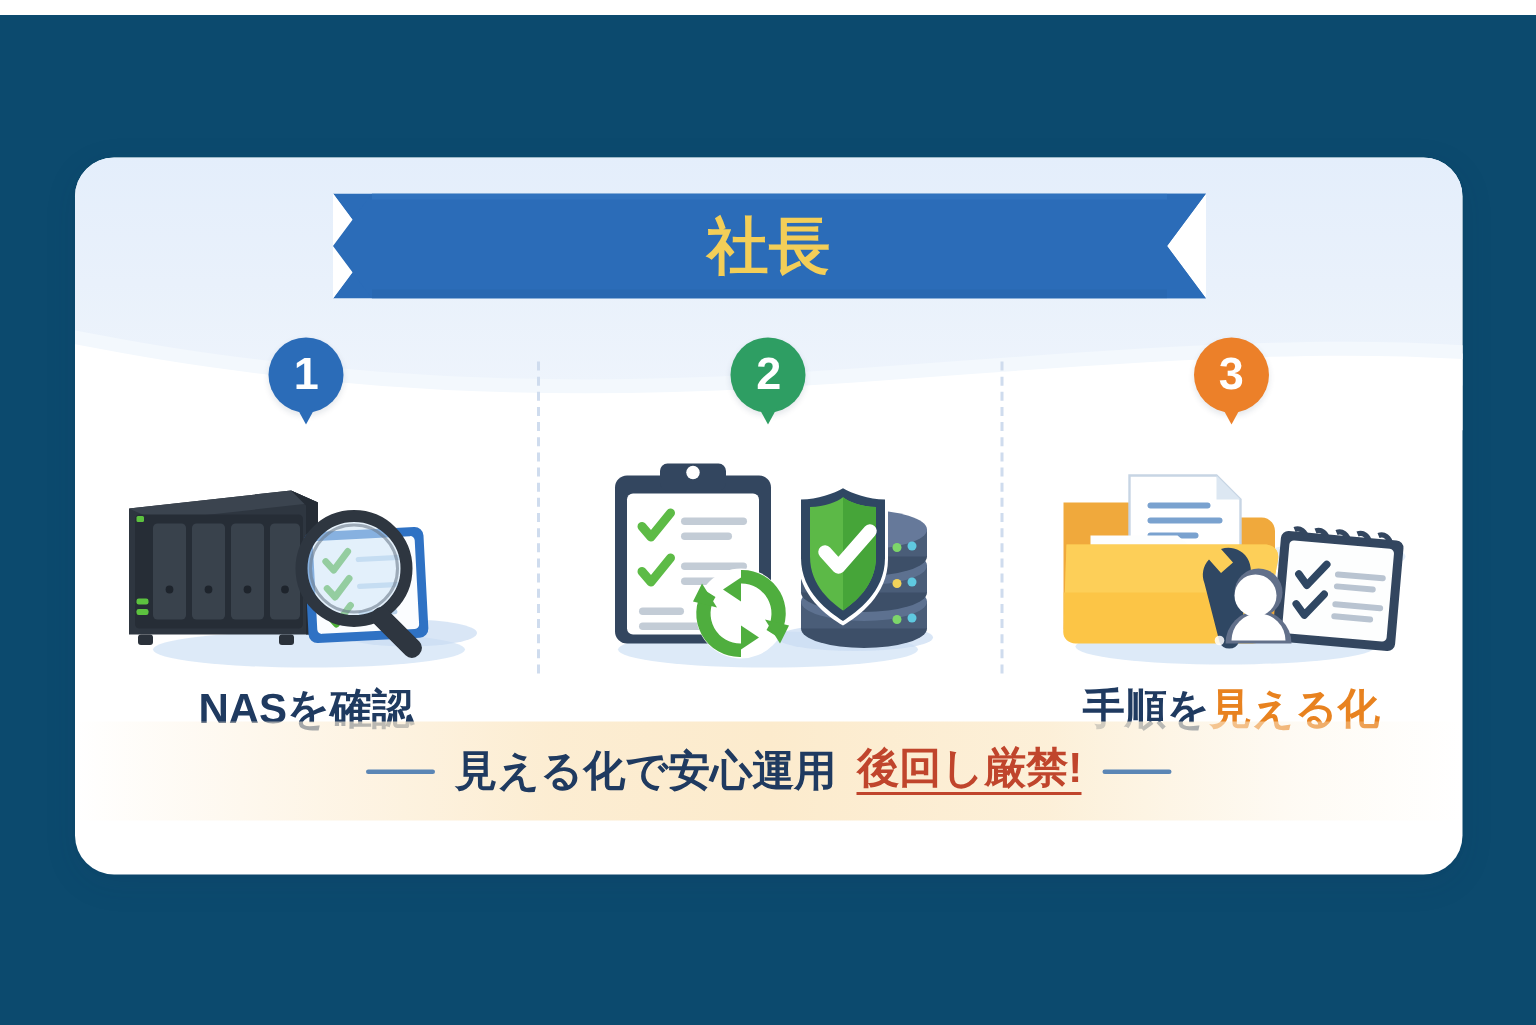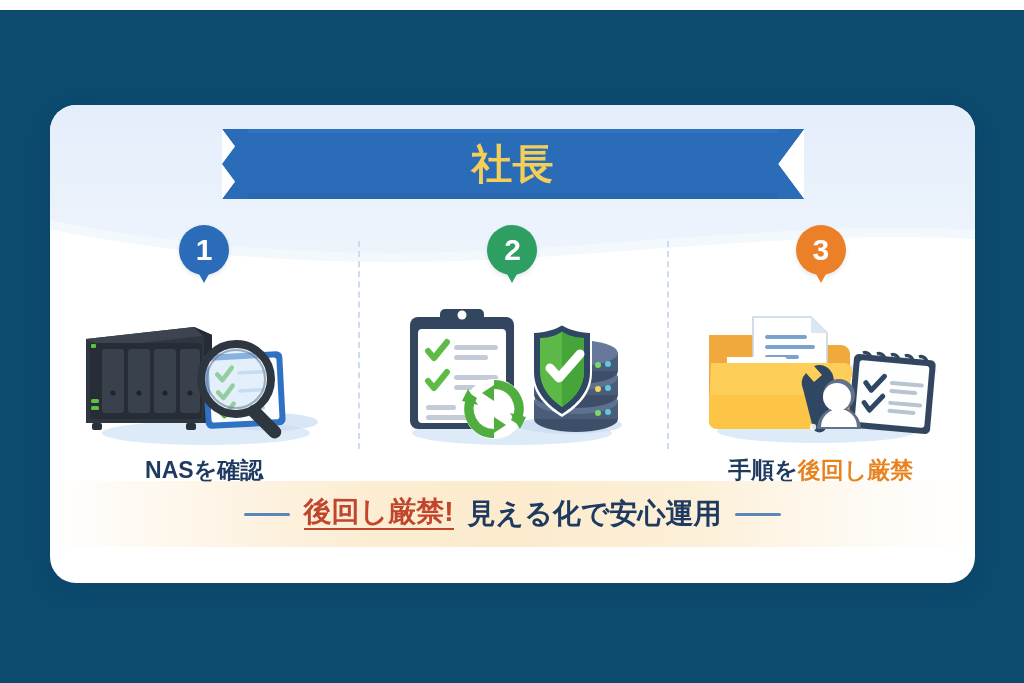--- a/index.html
+++ b/index.html
@@ -150,21 +150,21 @@
     position: relative;
     width: 256px;
     height: 146px;
     margin-top: 26px;
   }
   .art svg { display: block; width: 100%; height: 100%; }
 
   
   .caption {
     margin-top: 12px;
-    font-size: 23px;
+    font-size: 28px;
     font-weight: 700;
     line-height: 1;
     white-space: nowrap;
   }
   .cap-navy { color: #1f3a60; }
   .cap-green { color: #2f8b5c; }
   .cap-orange { color: #e8821f; }
 
   
   .footer-band {
@@ -424,26 +424,26 @@
 
             <g>
               <path d="M124,128 a22,22 0 0,1 44,0 z" fill="#62708a"></path>
               <circle cx="146" cy="94" r="16" fill="#62708a"></circle>
               <path d="M128,126 a18,18 0 0,1 36,0 z" fill="#ffffff"></path>
               <circle cx="144" cy="96" r="14" fill="#ffffff"></circle>
             </g>
           </svg>
         </div>
         <div class="caption">
-          <span class="cap-navy">手順を</span><span class="cap-orange">後回し厳禁</span>
+          <span class="cap-navy">手順を</span><span class="cap-orange">見える化</span>
         </div>
       </div>
     </div>
 
     <div class="footer-band">
       <span class="fb-dash"></span>
+      <span class="fb-text fb-main">見える化で安心運用</span>
       <span class="fb-text fb-warn">後回し厳禁!</span>
-      <span class="fb-text fb-main">見える化で安心運用</span>
       <span class="fb-dash"></span>
     </div>
 
   </div>
 </div>
 
 </body></html>

